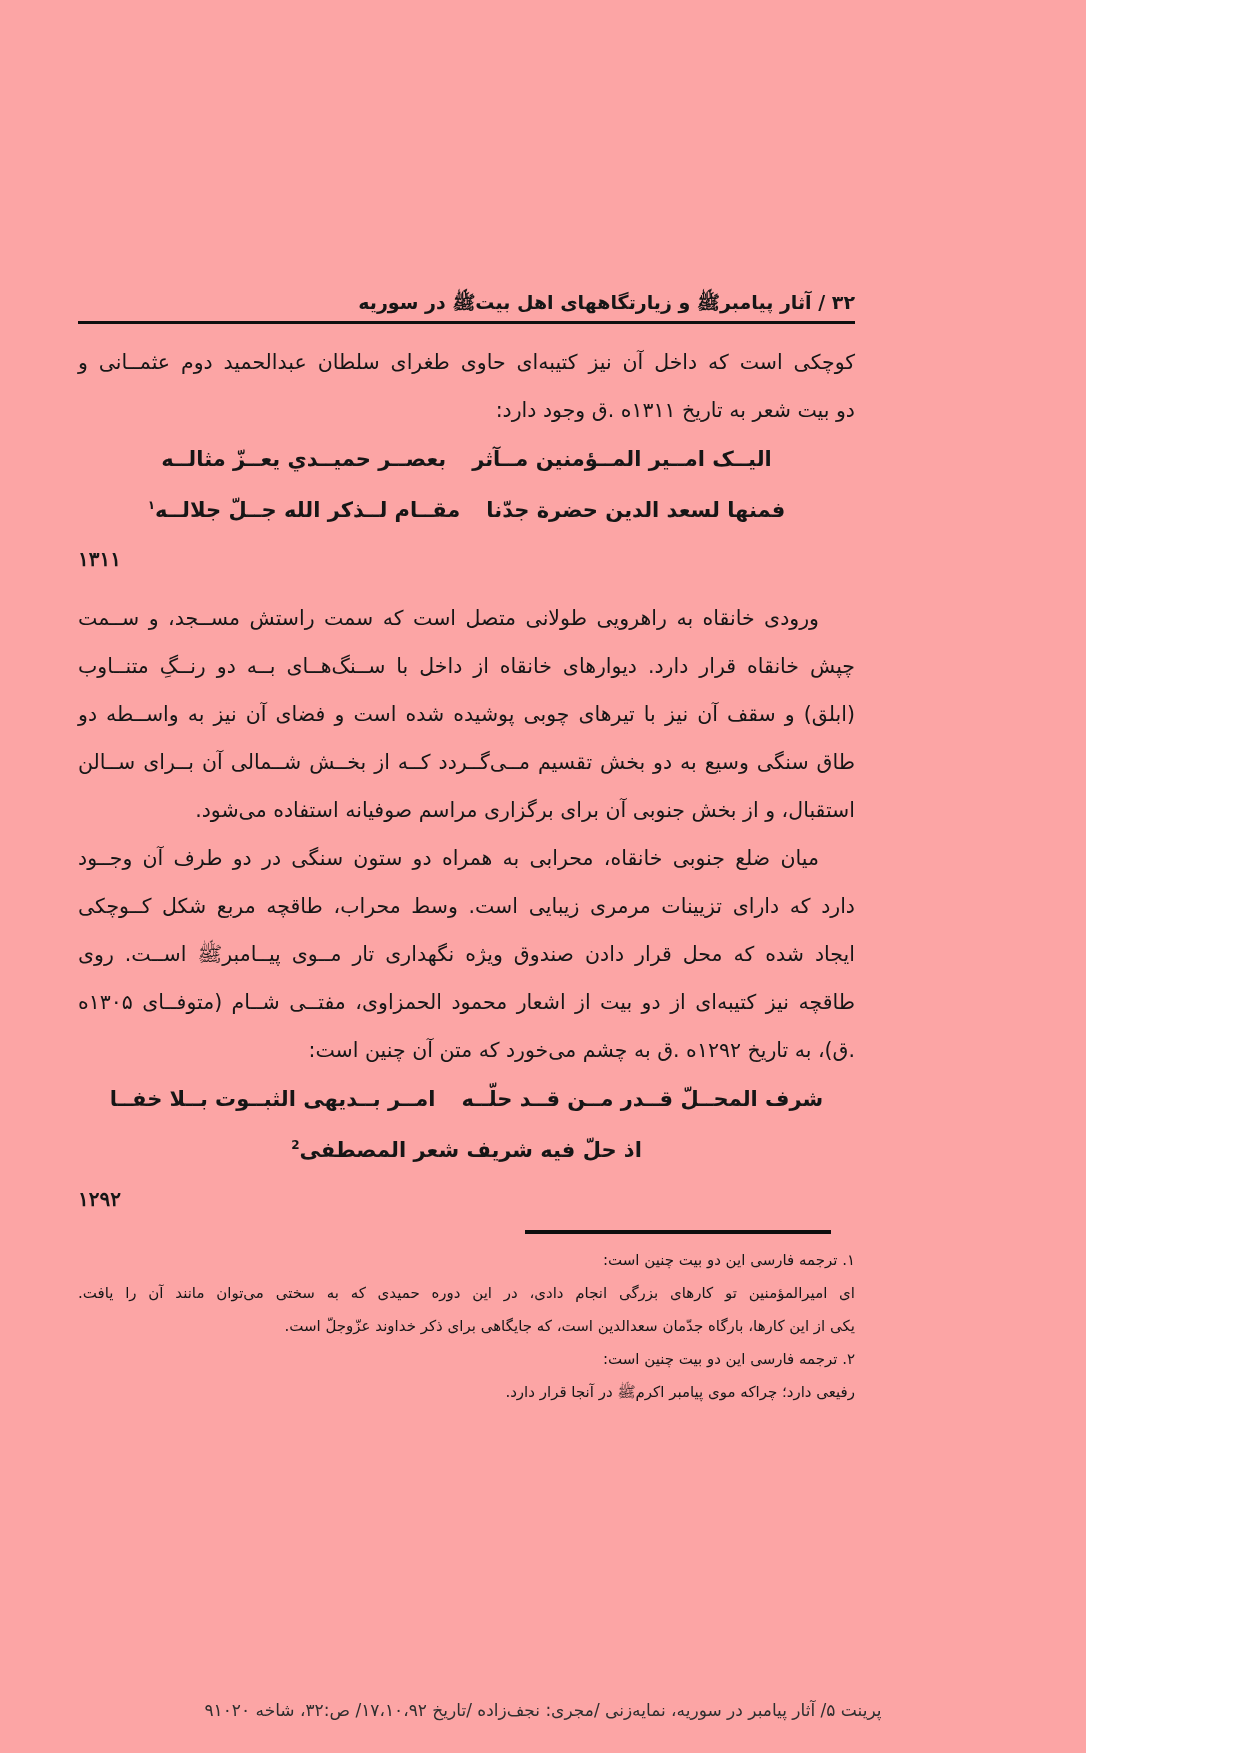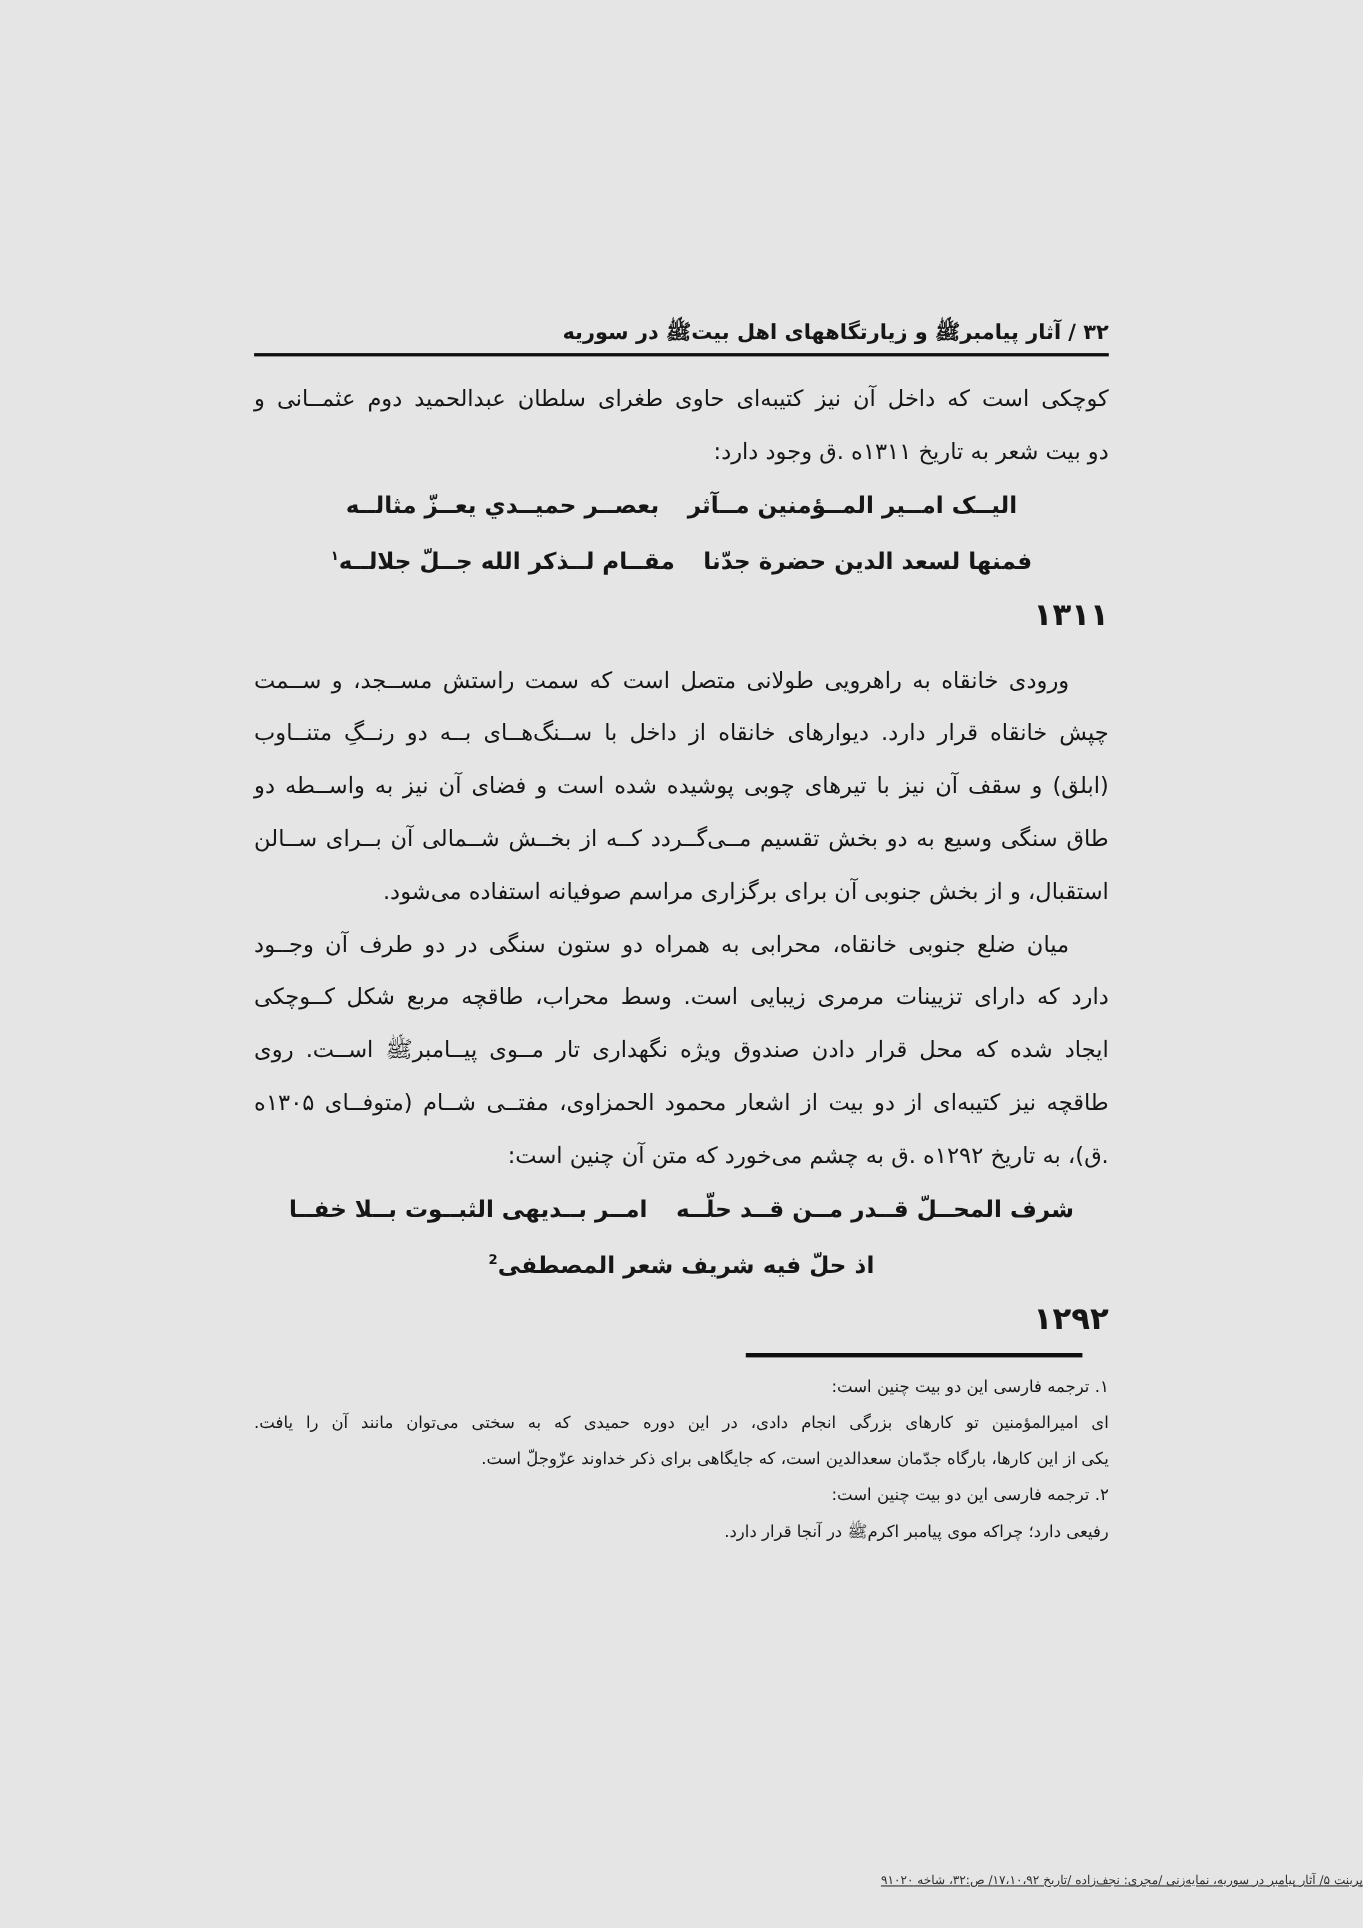--- a/index.html
+++ b/index.html
@@ -1,45 +1,45 @@
 <!DOCTYPE html>
 <html lang="fa"><head>
 <meta charset="utf-8">
 <style>
   html,body { margin:0; padding:0; background:#ffffff; }
   .page {
-    position:relative; width:1239px; height:1753px; background:#e5e5e5;
+    position:relative; width:1086px; height:1753px; background:#fca5a5;
     font-family:"DejaVu Sans", sans-serif; direction:rtl; color:#161616; overflow:hidden;
   }
   .content { position:absolute; top:289px; right:231px; width:777px; }
 
   .header-title { font-size:19px; font-weight:bold; text-align:right; line-height:26px; white-space:nowrap; }
   .header-rule { height:3px; background:#0f0f0f; margin-top:6px; }
 
   .para { }
   .p1 { margin-top:14px; }
   .p2 { margin-top:12px; }
   .bline { font-size:20.5px; line-height:48px; text-align:justify; }
   .full  { text-align-last:justify; }
   .start { text-align-last:right; }
   .ind   { padding-right:36px; }
 
   .poem { }
   .verse { display:flex; justify-content:center; gap:26px; font-weight:bold;
            font-size:21px; line-height:51px; white-space:nowrap; }
   .hemi { white-space:nowrap; }
   .fnref { font-size:12px; line-height:0; vertical-align:super; }
-  .poem-date { text-align:right; font-weight:bold; font-size:28px; line-height:46px; letter-spacing:2px; }
+  .poem-date { text-align:left; font-weight:bold; font-size:20px; line-height:46px; letter-spacing:2px;font-family:Liberation Serif, serif; }
 
   .fn-rule { width:306px; height:4px; background:#0f0f0f; margin:8px 24px 10px auto; }
   .fnline { font-size:15px; line-height:33px; text-align:justify; }
   .fnhead { font-weight:normal; }
 
-  .footer { position:absolute; top:1700px; left:0; width:100%; 
-            direction:rtl; font-size:11px; color:#2e2e2e; line-height:20px;text-decoration:underline; }
+  .footer { position:absolute; top:1700px; left:0; width:100%; text-align:center;
+            direction:rtl; font-size:17px; color:#2e2e2e; line-height:20px; }
 </style>
 </head>
 <body>
 
 <div class="page">
   <div class="content">
 
     <div class="header">
       <div class="header-title">۳۲ / آثار پیامبرﷺ و زیارتگاههای اهل بیتﷺ در سوریه</div>
     </div>

